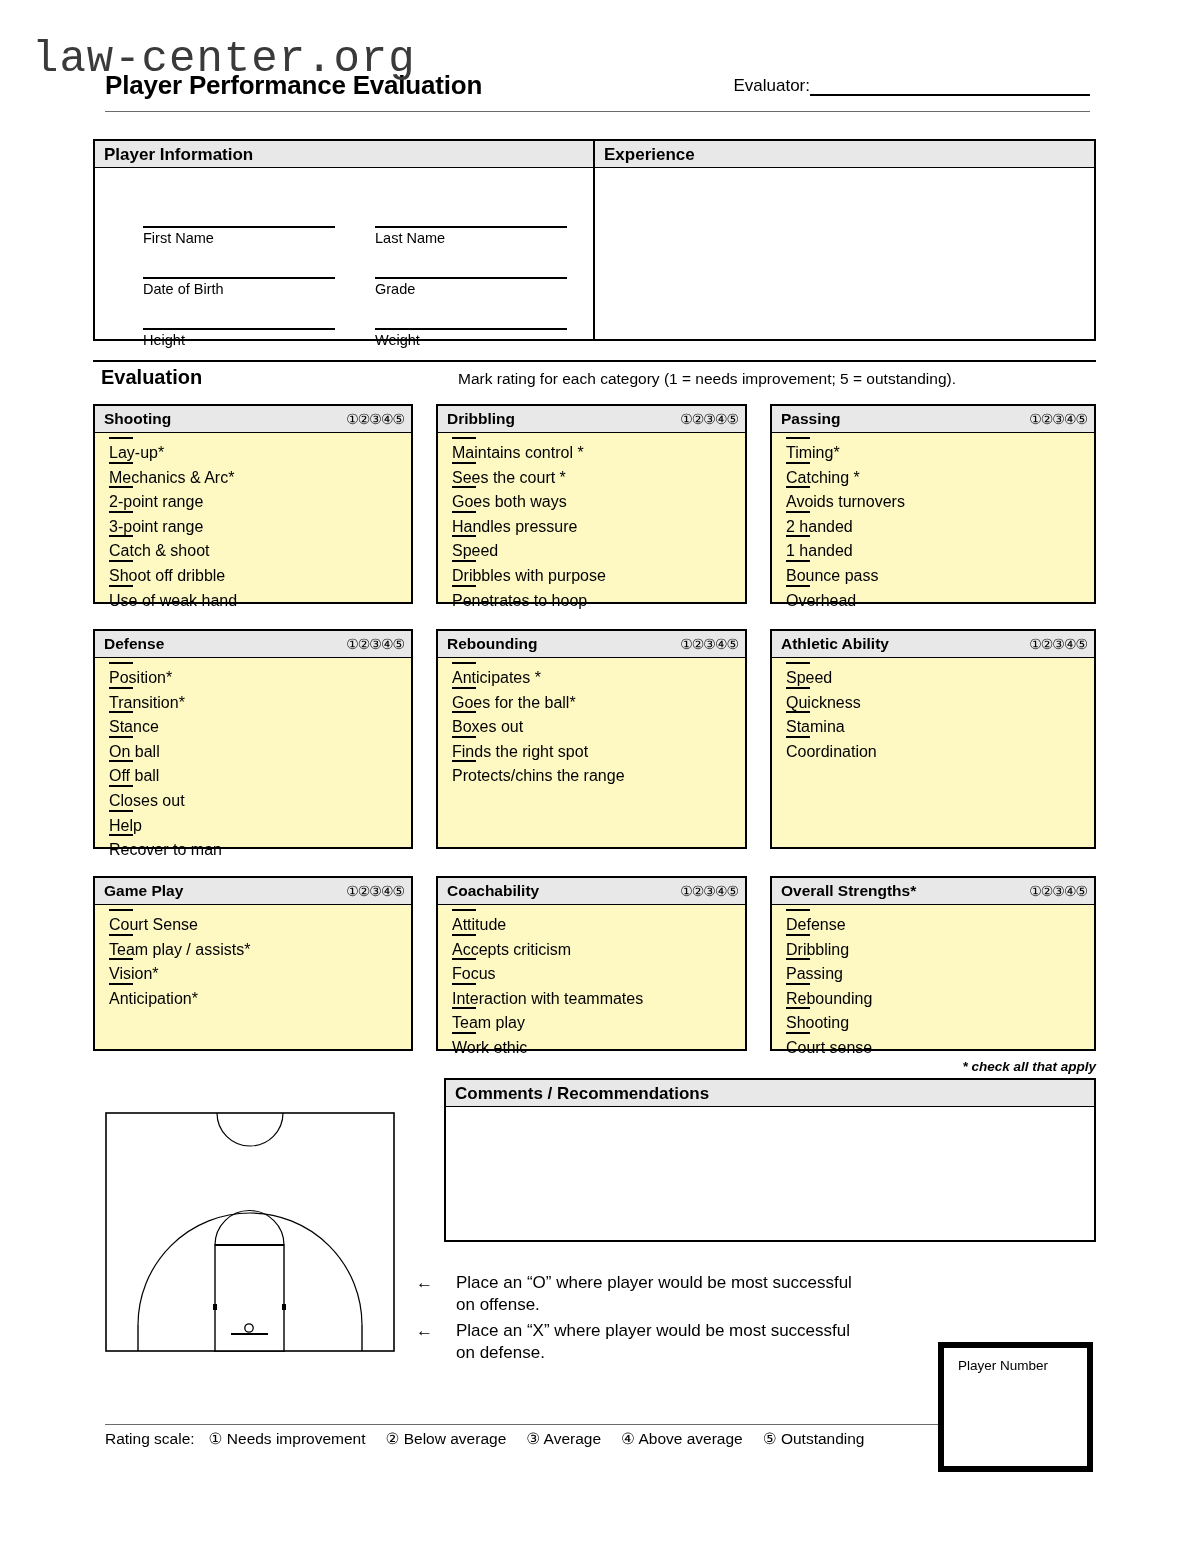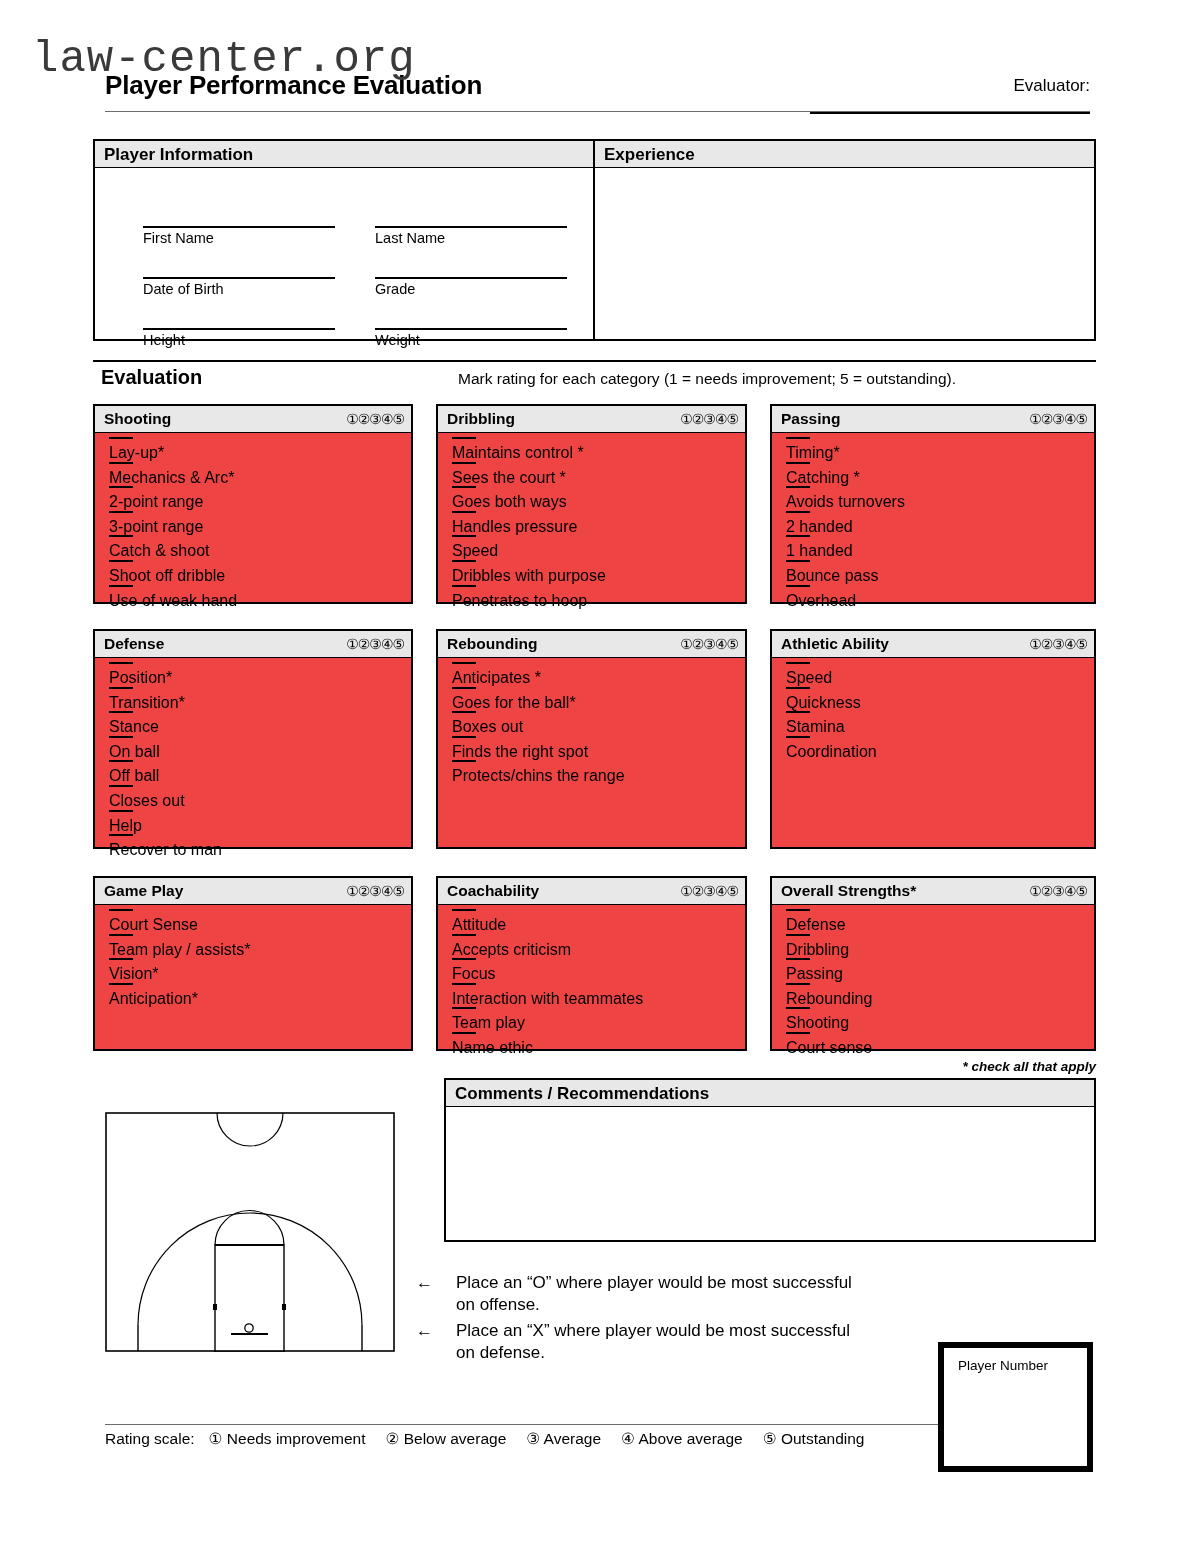--- a/index.html
+++ b/index.html
@@ -47,21 +47,20 @@
     letter-spacing: -0.2px;
     white-space: nowrap;
   }
   .evaluator-wrap {
     position: absolute;
     right: 0;
     top: 6px;
     display: flex;
     align-items: flex-end;
     gap: 0;
-    flex-direction: column;
   }
   .evaluator-label {
     font-size: 17px;
     white-space: nowrap;
   }
   .evaluator-line {
     width: 280px;
     border-bottom: 2px solid #000;
     height: 16px;
   }
@@ -161,21 +160,21 @@
     left: 365px;
     top: 10px;
     font-size: 15.5px;
     white-space: nowrap;
   }
 
   
   .cat {
     position: absolute;
     border: 2.5px solid #000;
-    background: #ef4444;
+    background: #fef9c3;
     box-sizing: border-box;
   }
   .cat-col1 { left: 93px;  width: 320px; }
   .cat-col2 { left: 436px; width: 311px; }
   .cat-col3 { left: 770px; width: 326px; }
   .cat-row1 { top: 404px; height: 200px; }
   .cat-row2 { top: 629px; height: 220px; }
   .cat-row3 { top: 876px; height: 175px; }
 
   .cat ul {
@@ -601,21 +600,21 @@
     <li>
         <span class="blank"></span>
         <span>Interaction with teammates</span>
       </li>
     <li>
         <span class="blank"></span>
         <span>Team play</span>
       </li>
     <li>
         <span class="blank"></span>
-        <span>Name ethic</span>
+        <span>Work ethic</span>
       </li>
   </ul>
 </div>
 
 <div class="cat cat-col3 cat-row3">
   <div class="panel-head">
     <span class="panel-title small">Overall Strengths*</span>
     <span class="scale-marks">①②③④⑤</span>
   </div>
   <ul>

